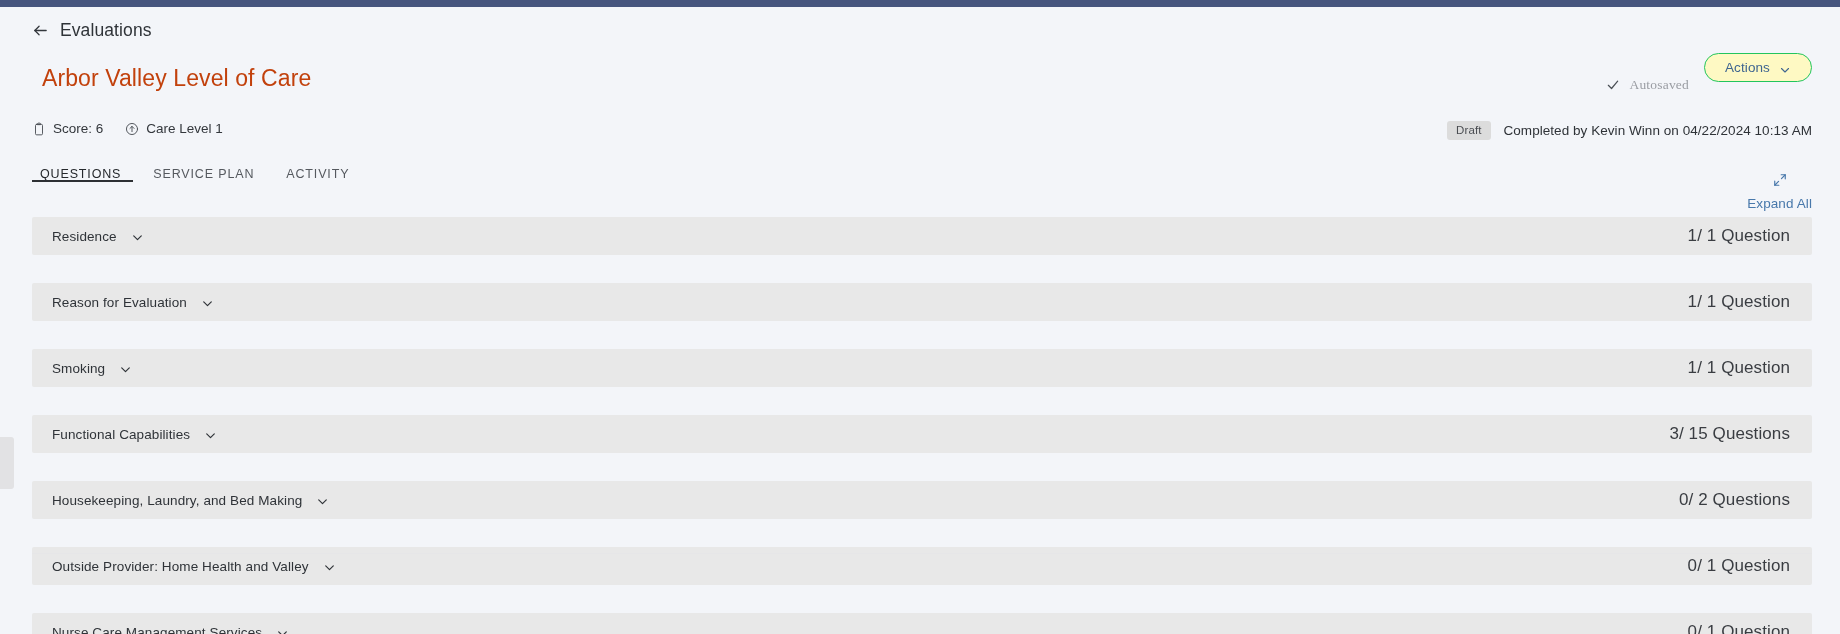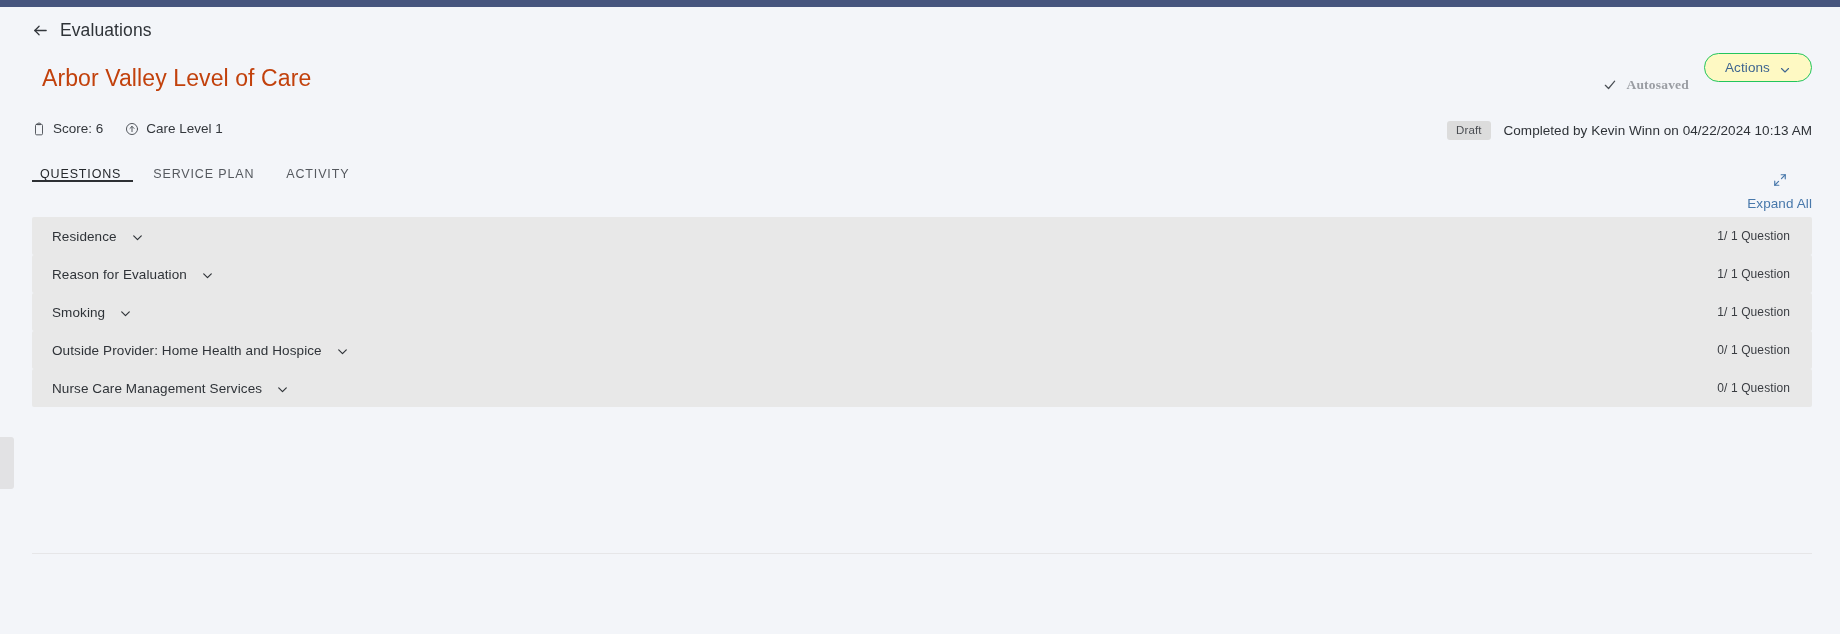--- a/index.html
+++ b/index.html
@@ -97,21 +97,20 @@
   .meta-item svg { display: block; }
 
   
   .autosave {
     position: absolute;
     top: 70px;
     right: 151px;
     display: flex;
     align-items: center;
     gap: 9px;
-    font-weight: bold;
   }
   .autosave .check {
     display: block;
     width: 14px;
     height: 14px;
     color: #4a4f55;
   }
   .autosave .autosave-label {
     font-family: "Liberation Serif", serif;
     font-size: 13.5px;
@@ -212,40 +211,40 @@
   .sections {
     position: absolute;
     top: 210px;
     left: 32px;
     right: 28px;
   }
   .section-row {
     height: 38px;
     background: #e8e8e8;
     border-radius: 2px;
-    margin-bottom: 0;
+    margin-bottom: 28px;
     display: flex;
     align-items: center;
     justify-content: space-between;
     padding: 0 22px 0 20px;
     cursor: pointer;
   }
   .section-left {
     display: flex;
     align-items: center;
     gap: 14px;
   }
   .section-title {
     font-size: 13.5px;
     color: #2f3338;
     letter-spacing: .1px;
   }
   .section-chevron { display: block; width: 13px; height: 13px; color: #2f3338; }
   .section-count {
-    font-size: 12px;
+    font-size: 17px;
     color: #3a3d42;
     letter-spacing: .1px;
   }
 
   
   .bottom-rule {
     position: absolute;
     left: 32px;
     right: 28px;
     top: 546px;
@@ -374,25 +373,47 @@
         <span class="section-title">Smoking</span>
         <span class="section-chevron">
           <svg viewBox="0 0 24 24" fill="none" stroke="currentColor" stroke-width="2.2" stroke-linecap="round" stroke-linejoin="round" width="13" height="13">
             <polyline points="5 9 12 16 19 9"></polyline>
           </svg>
         </span>
       </div>
       <span class="section-count">1/ 1 Question</span>
     </div>
 
-
-
-    <div class="section-row">
-      <div class="section-left">
-        <span class="section-title">Outside Provider: Home Health and Hospice</span>
+    <div class="section-row">
+      <div class="section-left">
+        <span class="section-title">Functional Capabilities</span>
+        <span class="section-chevron">
+          <svg viewBox="0 0 24 24" fill="none" stroke="currentColor" stroke-width="2.2" stroke-linecap="round" stroke-linejoin="round" width="13" height="13">
+            <polyline points="5 9 12 16 19 9"></polyline>
+          </svg>
+        </span>
+      </div>
+      <span class="section-count">3/ 15 Questions</span>
+    </div>
+
+    <div class="section-row">
+      <div class="section-left">
+        <span class="section-title">Housekeeping, Laundry, and Bed Making</span>
+        <span class="section-chevron">
+          <svg viewBox="0 0 24 24" fill="none" stroke="currentColor" stroke-width="2.2" stroke-linecap="round" stroke-linejoin="round" width="13" height="13">
+            <polyline points="5 9 12 16 19 9"></polyline>
+          </svg>
+        </span>
+      </div>
+      <span class="section-count">0/ 2 Questions</span>
+    </div>
+
+    <div class="section-row">
+      <div class="section-left">
+        <span class="section-title">Outside Provider: Home Health and Valley</span>
         <span class="section-chevron">
           <svg viewBox="0 0 24 24" fill="none" stroke="currentColor" stroke-width="2.2" stroke-linecap="round" stroke-linejoin="round" width="13" height="13">
             <polyline points="5 9 12 16 19 9"></polyline>
           </svg>
         </span>
       </div>
       <span class="section-count">0/ 1 Question</span>
     </div>
 
     <div class="section-row">

